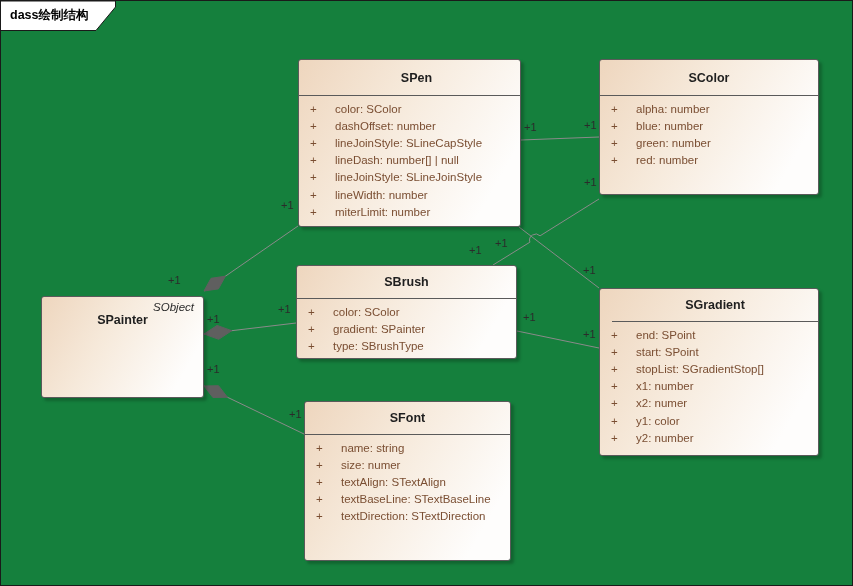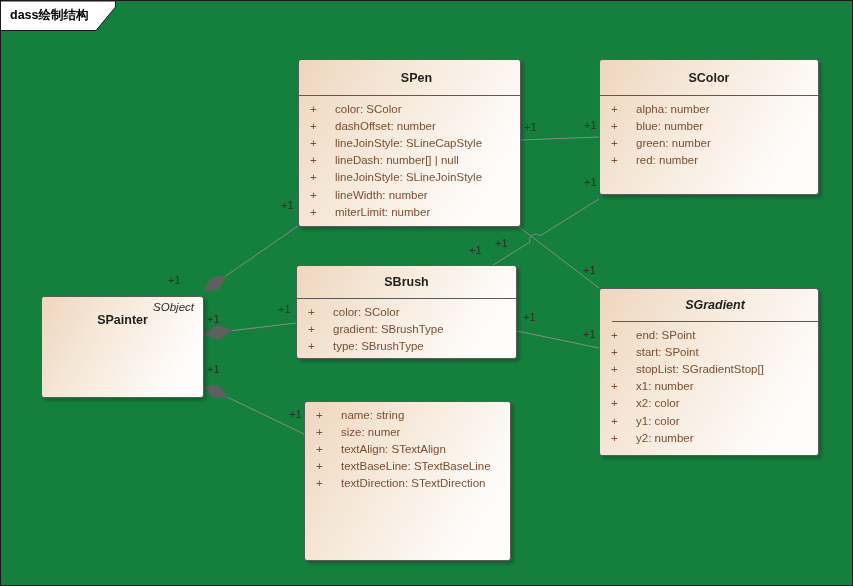--- a/index.html
+++ b/index.html
@@ -22,21 +22,21 @@
   }
   .uml-class{
     position:absolute;box-sizing:border-box;border:1px solid var(--box-border);
     border-radius:3px;background:linear-gradient(120deg,var(--fill-a) 0%,#f6e9da 38%,var(--fill-b) 85%);
     box-shadow:3px 3px 3px rgba(0,0,0,0.22);
   }
   .uml-title{
     font-weight:bold;font-size:12.5px;color:#1f1f1f;display:flex;align-items:center;
     justify-content:center;border-bottom:1px solid var(--box-border);
   }
-  .uml-title.italic{font-style:italic;margin-left:12px;}
+  .uml-title.italic{margin-left:12px;}
   .attrs{padding-top:4px;}
   .attr-row{display:flex;align-items:center;height:17.2px;font-size:11.5px;color:var(--attr-color);white-space:nowrap;}
   .attr-vis{width:25px;padding-left:11px;box-sizing:content-box;flex:none;}
   .parent-label{position:absolute;top:4px;right:9px;font-style:italic;font-size:11.5px;color:#2a2a2a;}
   .painter-name{margin-top:16px;text-align:center;font-weight:bold;font-size:12.5px;color:#1f1f1f;}
   #connector-layer{position:absolute;left:0;top:0;pointer-events:none;}
   #connector-layer path.connector{fill:none;stroke:var(--line);stroke-width:1;pointer-events:stroke;}
   #connector-layer polygon.diamond{fill:var(--diamond);stroke:var(--diamond);}
   #connector-layer text.mult{font-size:11px;fill:var(--label);font-family:"Liberation Sans",sans-serif;}
 </style>
@@ -136,21 +136,21 @@
       </div>
       <div class="uml-class" style="left: 295px; top: 264px; width: 221px; height: 94px;">
         <div class="uml-title" style="height: 32px; text-align: center;">SBrush</div>
         <div class="attrs">
           <div class="attr-row">
             <span class="attr-vis">+</span>
             <span>color: SColor</span>
           </div>
           <div class="attr-row">
             <span class="attr-vis">+</span>
-            <span>gradient: SBrushType</span>
+            <span>gradient: SPainter</span>
           </div>
           <div class="attr-row">
             <span class="attr-vis">+</span>
             <span>type: SBrushType</span>
           </div>
         </div>
       </div>
       <div class="uml-class" style="left: 598px; top: 287px; width: 220px; height: 168px;">
         <div class="uml-title italic" style="height: 32px;">SGradient</div>
         <div class="attrs">
@@ -165,33 +165,34 @@
           <div class="attr-row">
             <span class="attr-vis">+</span>
             <span>stopList: SGradientStop[]</span>
           </div>
           <div class="attr-row">
             <span class="attr-vis">+</span>
             <span>x1: number</span>
           </div>
           <div class="attr-row">
             <span class="attr-vis">+</span>
-            <span>x2: color</span>
+            <span>x2: numer</span>
           </div>
           <div class="attr-row">
             <span class="attr-vis">+</span>
             <span>y1: color</span>
           </div>
           <div class="attr-row">
             <span class="attr-vis">+</span>
             <span>y2: number</span>
           </div>
         </div>
       </div>
       <div class="uml-class" style="left: 303px; top: 400px; width: 207px; height: 160px;">
+        <div class="uml-title" style="height: 32px;">SFont</div>
         <div class="attrs">
           <div class="attr-row">
             <span class="attr-vis">+</span>
             <span>name: string</span>
           </div>
           <div class="attr-row">
             <span class="attr-vis">+</span>
             <span>size: numer</span>
           </div>
           <div class="attr-row">

